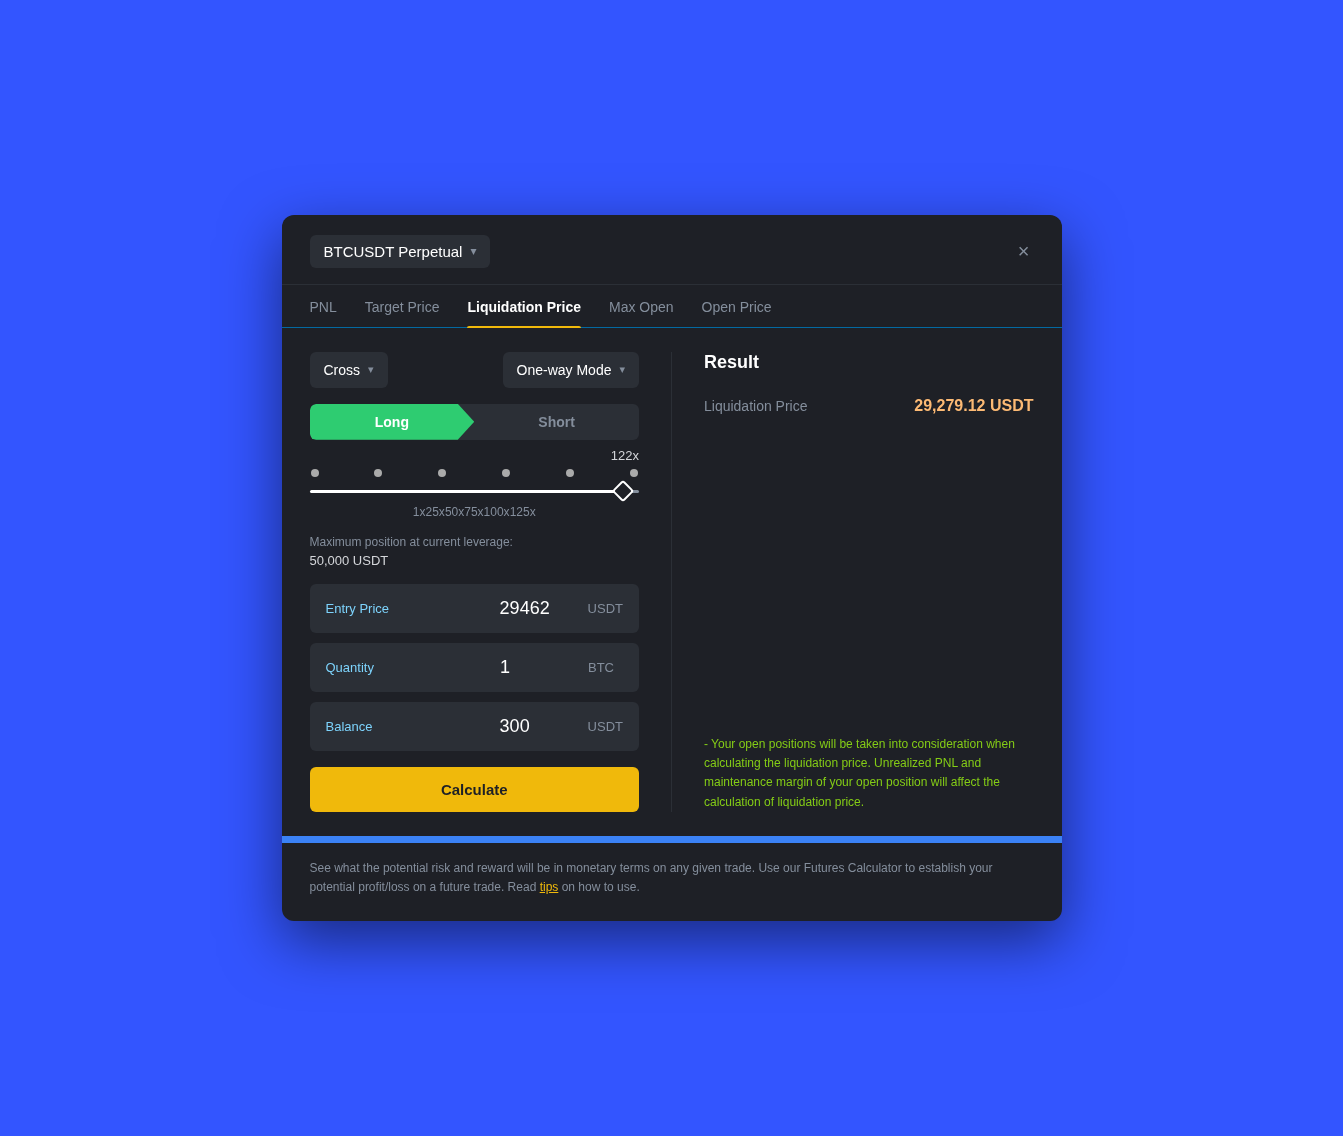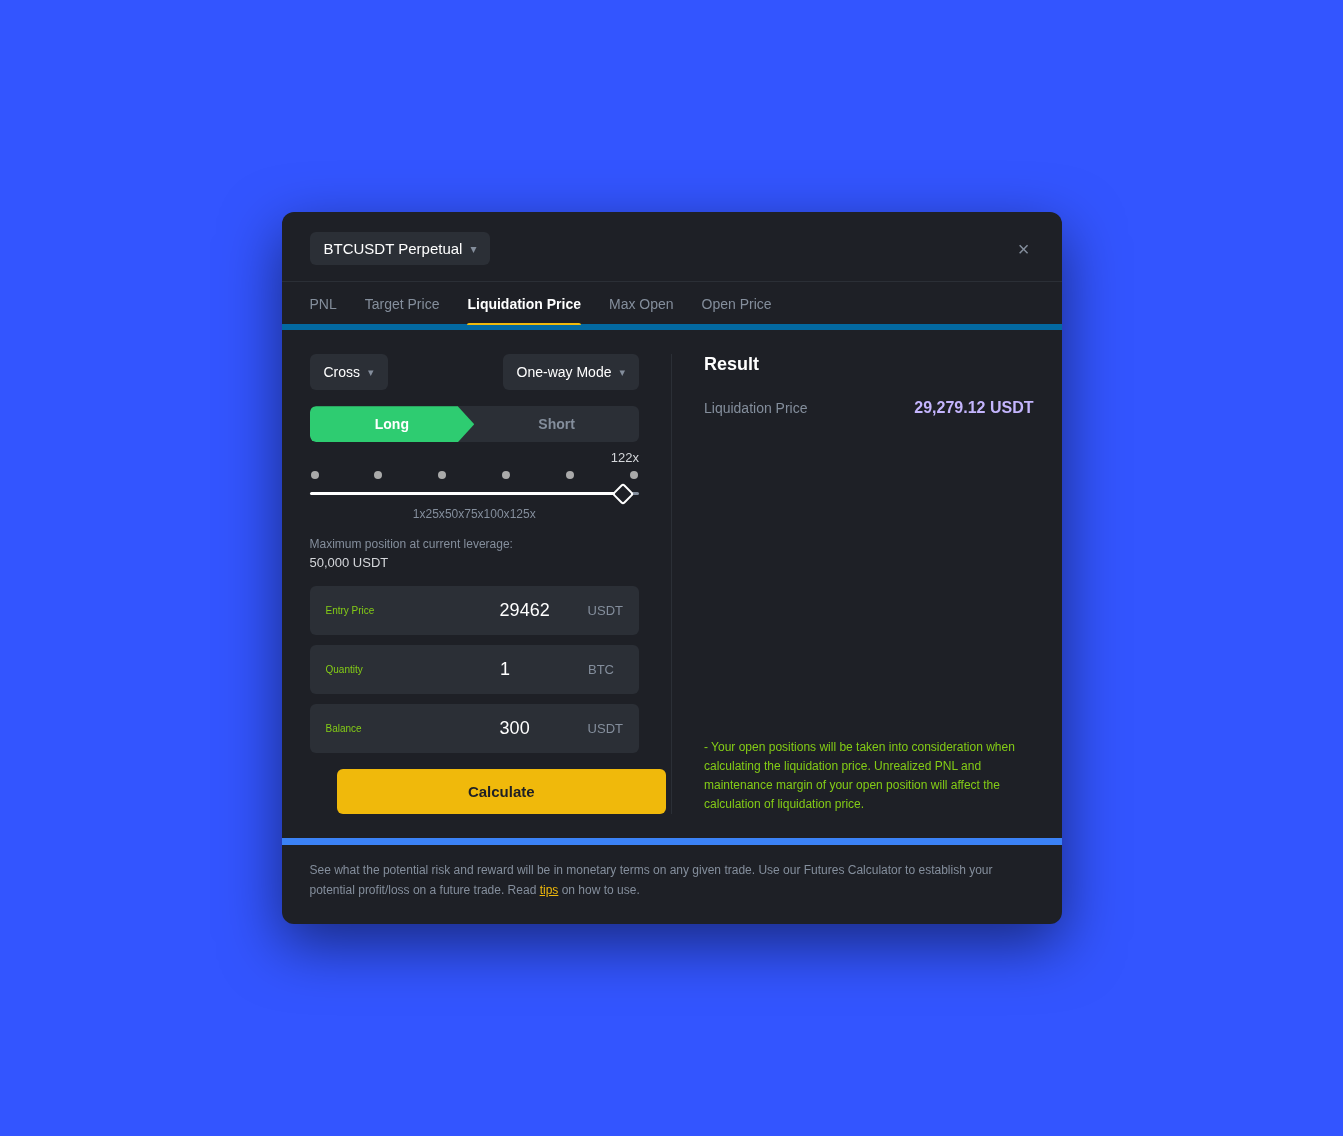--- a/index.html
+++ b/index.html
@@ -50,21 +50,21 @@
       color: #848e9c;
       font-size: 20px;
       cursor: pointer;
       line-height: 1;
       padding: 4px;
     }
     .tabs {
       display: flex;
       gap: 28px;
       padding: 0 28px;
-      border-bottom: 6px solid #0369a1;
+      border-bottom: 1px solid #0369a1;
     }
     .tab {
       padding: 14px 0 12px;
       font-size: 14px;
       color: #848e9c;
       cursor: pointer;
       position: relative;
       white-space: nowrap;
     }
     .tab.active {
@@ -168,22 +168,22 @@
     .input-field {
       background: #2b2f36;
       border-radius: 6px;
       padding: 14px 16px;
       display: flex;
       align-items: center;
       justify-content: space-between;
       margin-bottom: 10px;
     }
     .input-label {
-      color: #84cc16;
-      font-size: 10px;
+      color: #7dd3fc;
+      font-size: 13px;
     }
     .input-value {
       display: flex;
       align-items: center;
       gap: 8px;
     }
     .input-number {
       background: transparent;
       border: none;
       color: #fff;
@@ -202,40 +202,39 @@
       width: 100%;
       padding: 14px;
       background: #f0b90b;
       border: none;
       border-radius: 6px;
       color: #1e2026;
       font-size: 15px;
       font-weight: 700;
       cursor: pointer;
       margin-top: 6px;
-      margin-left: 27px;
     }
     .result-title {
       font-size: 18px;
       font-weight: 600;
       color: #fff;
       margin-bottom: 24px;
     }
     .result-row {
       display: flex;
       justify-content: space-between;
       align-items: center;
       margin-bottom: 16px;
     }
     .result-label {
       color: #848e9c;
       font-size: 14px;
     }
     .result-value {
-      color: #c4b5fd;
+      color: #fdba74;
       font-size: 16px;
       font-weight: 700;
     }
     .result-note {
       margin-top: auto;
       font-size: 12px;
       color: #84cc16;
       line-height: 1.6;
     }
     .modal-footer {

